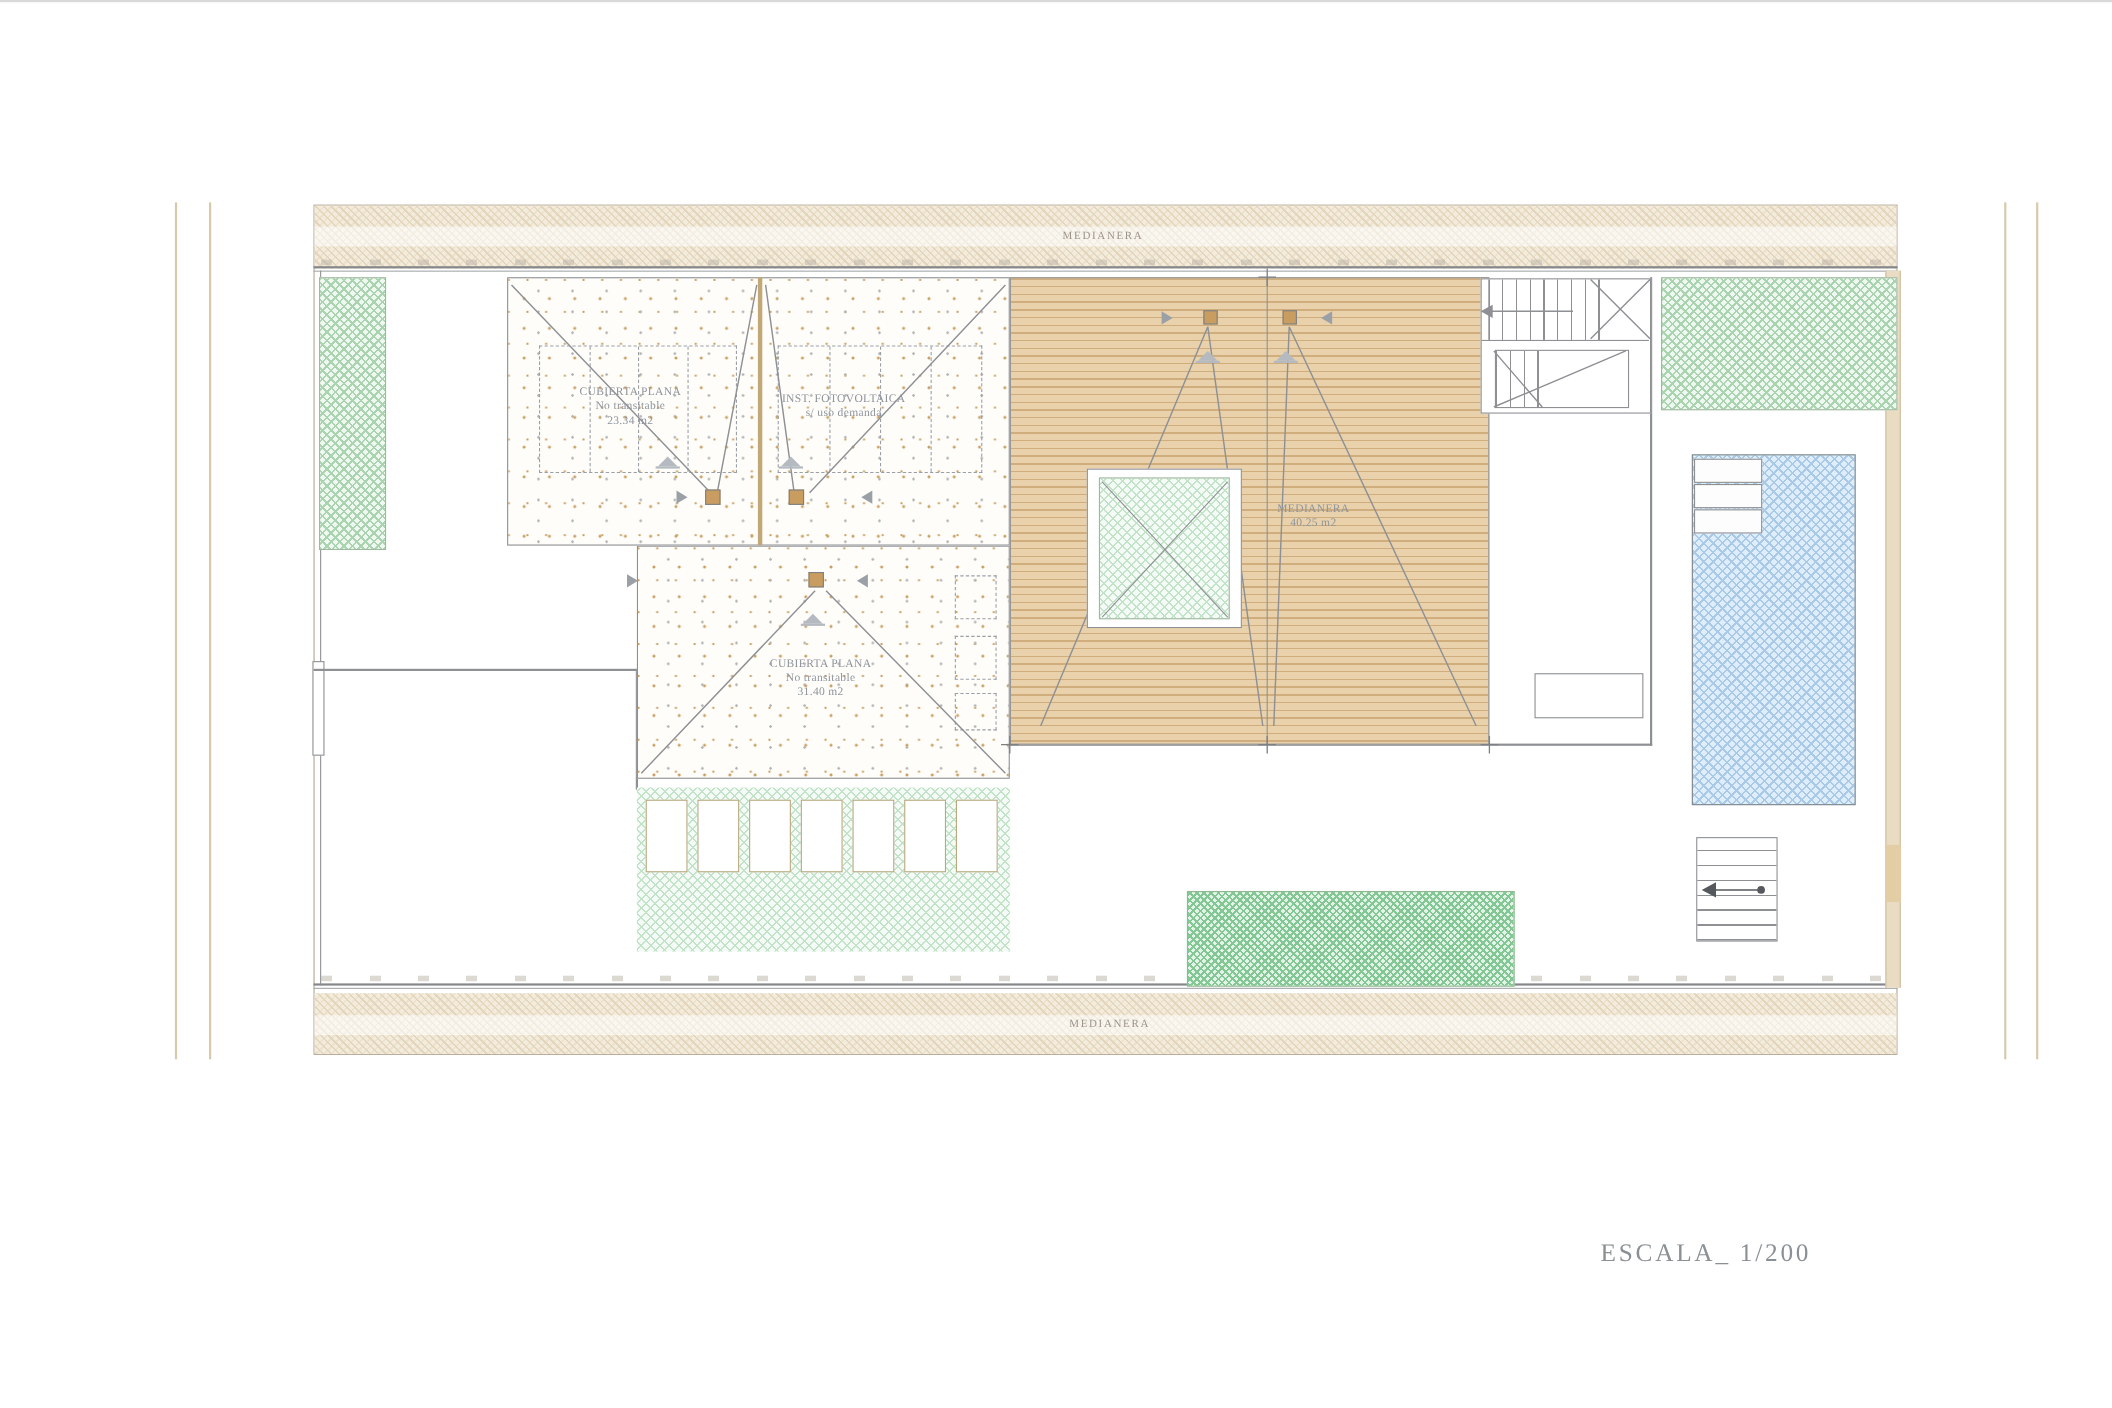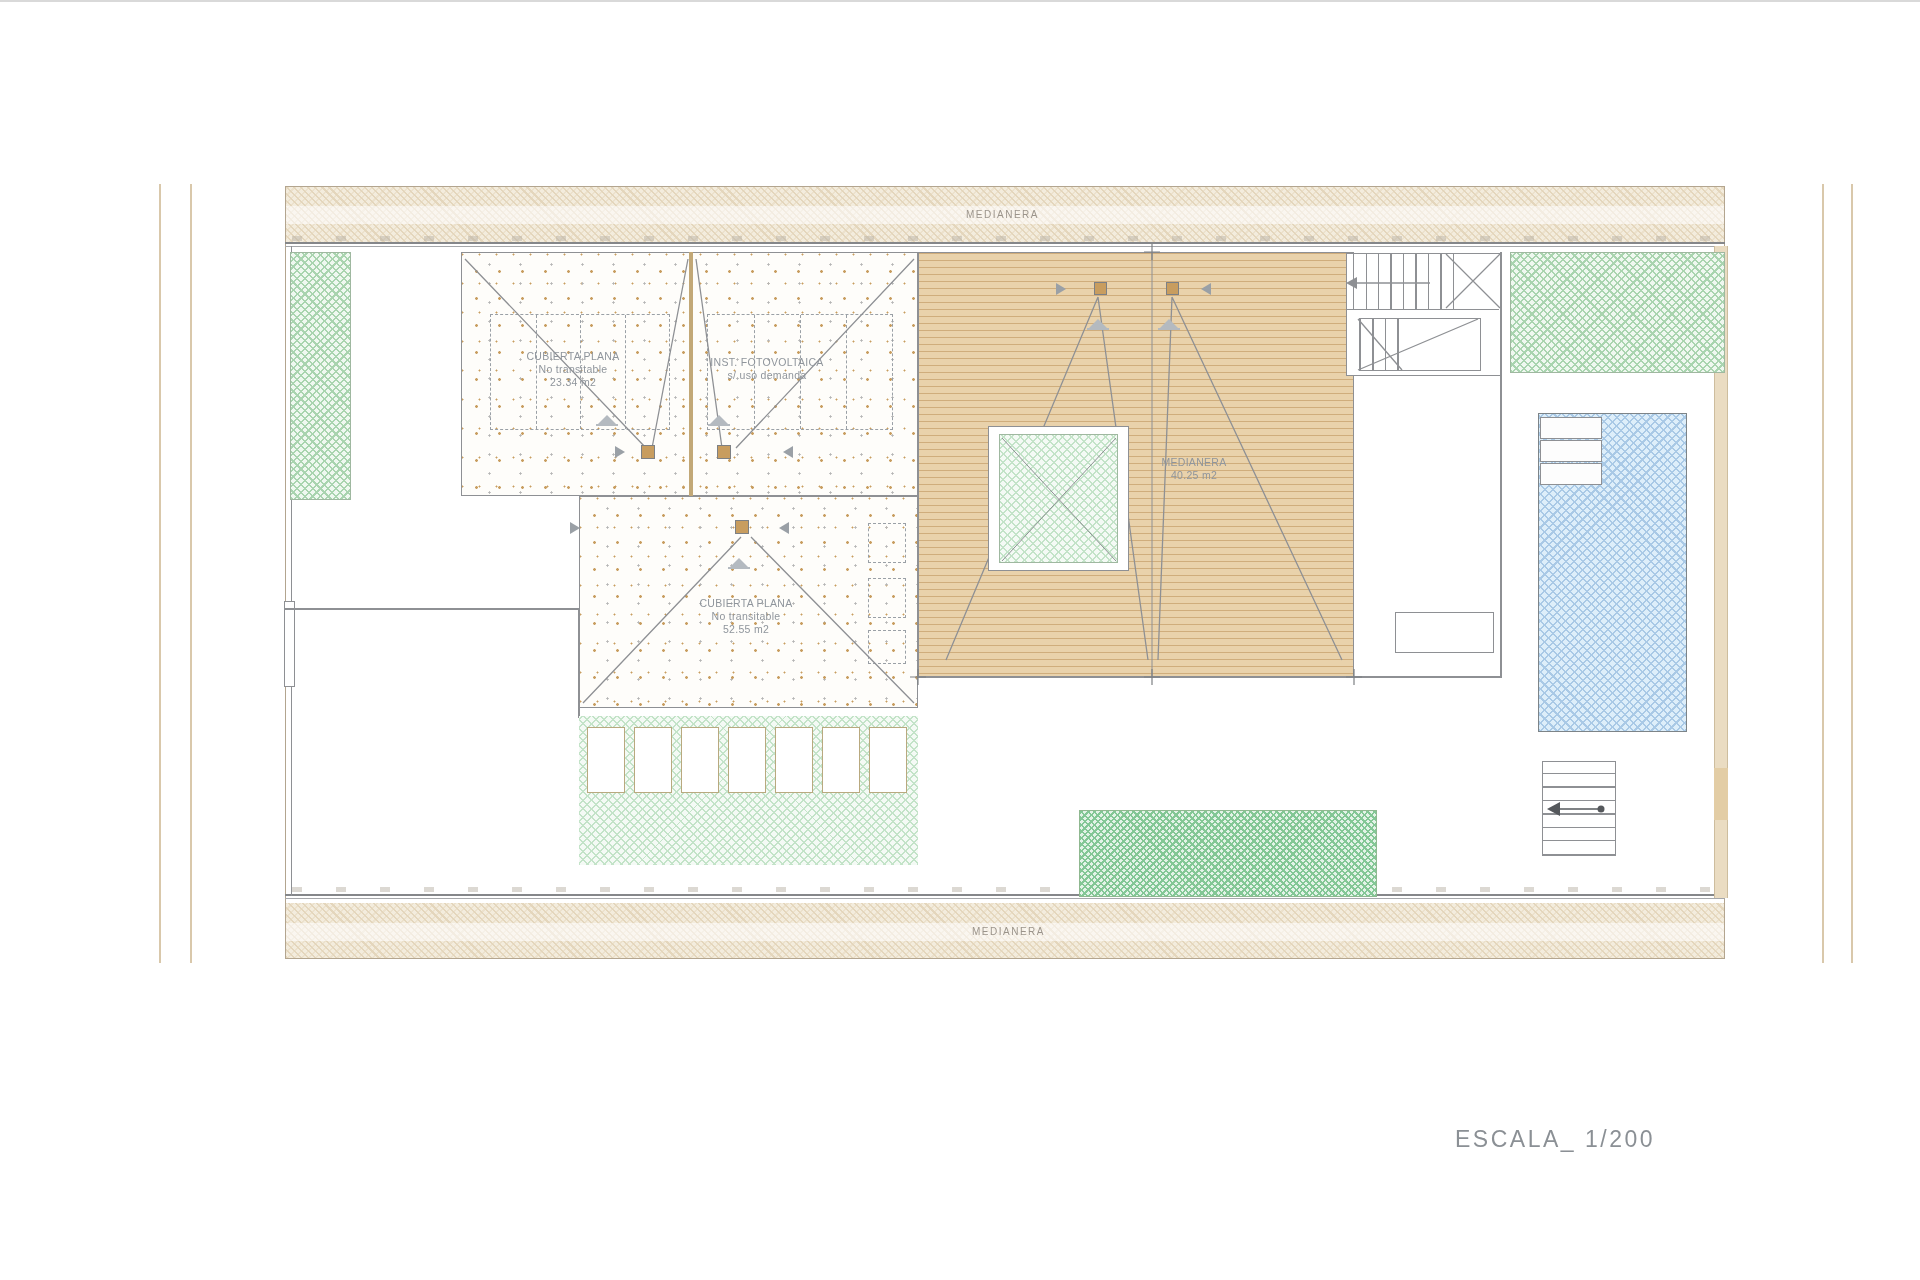--- a/index.html
+++ b/index.html
@@ -1,17 +1,17 @@
 <!DOCTYPE html>
 <html style="--line: #8e9094; --wall-dark: #85878a; --beige-line: #d9c8ab; --sand-bg: #f3ecdd; --sand-hatch-a: #e4d6bc; --sand-hatch-b: #ece1cc; --speckle-brown: #c89d5f; --speckle-gray: #b5b5b5; --green-hatch: #a9d4af; --green-bg: #eff8f0; --green-hatch-light: #c3e3c8; --green-bg-light: #f4faf5; --green-hatch-dark: #83c795; --green-bg-dark: #e3f3e7; --deck-bg: #e9d2ab; --deck-line: #cfad7c; --pool-bg: #ddeefa; --pool-hatch: #a9c9e6; --beige-wall: #eadcc2; --label: #8f959c; --muted: #9b948b; --scale-text: #8b9095; --wm-gray: #c9c9c9; --wm-yellow: #e5c34b; --panel-dash: #9aa0a6; --chimney: #c89d5f; --slat-border: #b9a97f;"><head>
 <meta charset="utf-8">
 <style>
   html,body{margin:0;padding:0;background:#ffffff;}
   .sheet{position:relative;width:1920px;height:1280px;background:#fff;overflow:hidden;
-         font-family:Liberation Sans, sans-serif;}
+         font-family:Liberation Serif, serif;}
   .abs{position:absolute;box-sizing:border-box;}
   
   .hatch-sand{background-color:var(--sand-bg);
     background-image:repeating-linear-gradient(45deg,var(--sand-hatch-a) 0 1.5px,transparent 1.5px 5px),
                      repeating-linear-gradient(-45deg,var(--sand-hatch-b) 0 1.5px,transparent 1.5px 5px);}
   .hatch-green{background-color:var(--green-bg);
     background-image:repeating-linear-gradient(45deg,var(--green-hatch) 0 1.6px,transparent 1.6px 5.5px),
                      repeating-linear-gradient(-45deg,var(--green-hatch) 0 1.6px,transparent 1.6px 5.5px);}
   .hatch-green-light{background-color:var(--green-bg-light);
     background-image:repeating-linear-gradient(45deg,var(--green-hatch-light) 0 1.4px,transparent 1.4px 6px),
@@ -203,21 +203,21 @@
     <div>No transitable</div>
     <div>23.34 m2</div>
   </div>
   <div class="abs lbl" style="left:697px;top:356px;width:140px;z-index:7;">
     <div>INST. FOTOVOLTAICA</div>
     <div>s/ uso demanda</div>
   </div>
   <div class="abs lbl" style="left:676px;top:597px;width:140px;z-index:7;">
     <div>CUBIERTA PLANA</div>
     <div>No transitable</div>
-    <div>52.55 m2</div>
+    <div>31.40 m2</div>
   </div>
   <div class="abs lbl" style="left:1152px;top:456px;width:84px;z-index:7;">
     <div>MEDIANERA</div>
     <div>40.25 m2</div>
   </div>
 
 
   <div class="abs scale" style="left:1455px;top:1126px;z-index:9;">ESCALA_ 1/200</div>
 
 </div>

